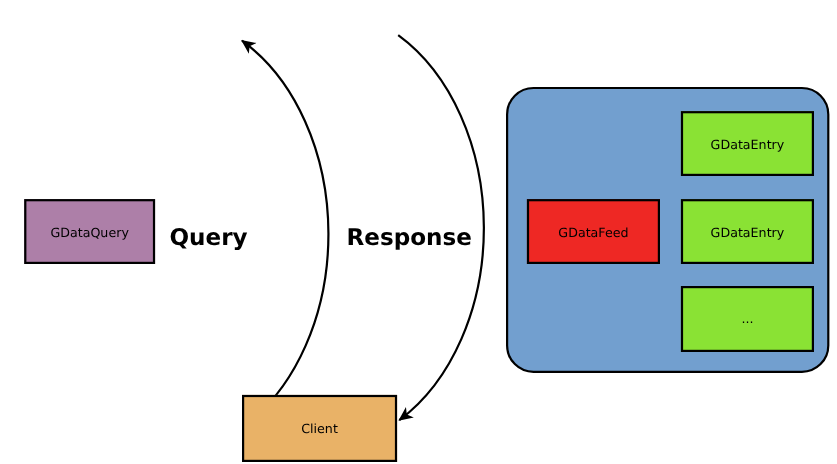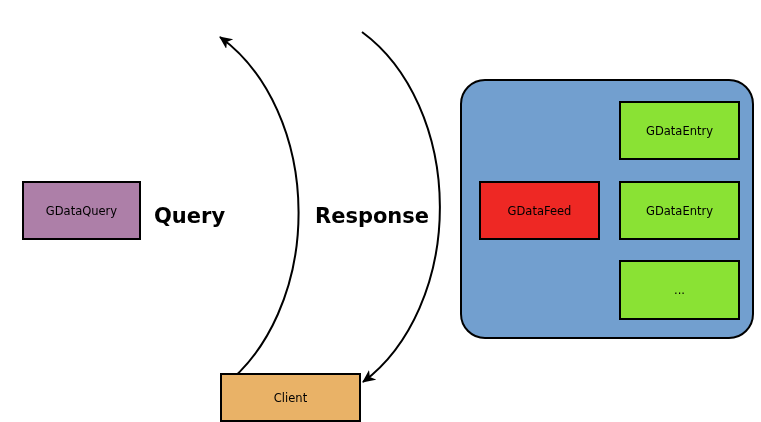--- a/index.html
+++ b/index.html
@@ -30,21 +30,21 @@
     border: 2px solid #000000;
     box-sizing: border-box;
     display: flex;
     align-items: center;
     justify-content: center;
     font-size: 11.5px;
     color: #000000;
     text-align: center;
   }
   .node-server   { left: 220px; top: 2px;   width: 141px; height: 58px; }
-  .node-client   { left: 220px; top: 373px; width: 141px; height: 49px; }
+  .node-client   { left: 220px; top: 359px; width: 141px; height: 61px; }
   .node-query    { left: 2px;   top: 181px; width: 119px; height: 59px; margin-left: 20px; }
   .feed-container {
     position: absolute;
     left: 460px; top: 79px; width: 294px; height: 260px;
     border: 2.5px solid #000000;
     border-radius: 25px;
     box-sizing: border-box;
   }
   .node-feed     { left: 479px; top: 181px; width: 121px; height: 59px; }
   .node-entry1   { left: 619px; top: 101px; width: 121px; height: 59px; }

